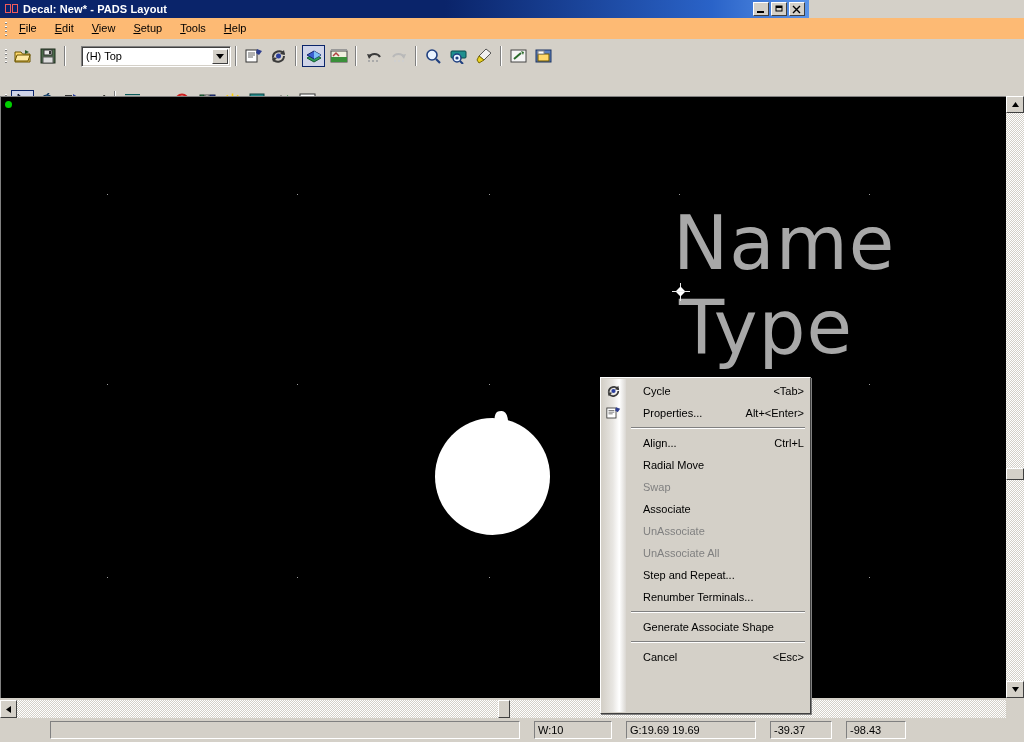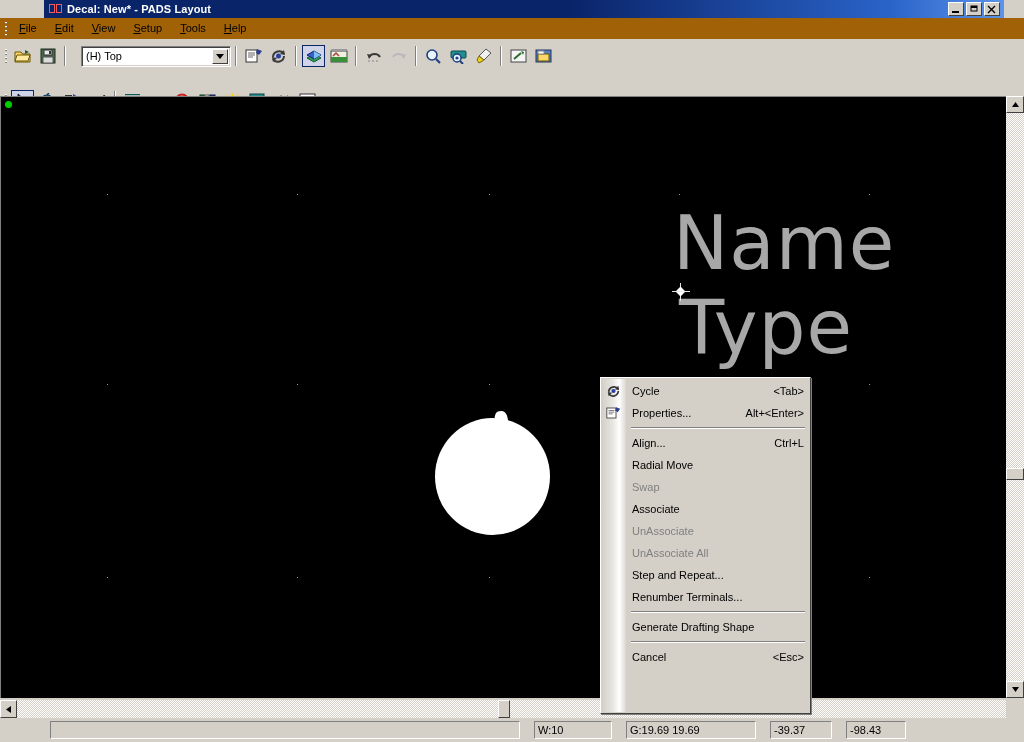--- a/index.html
+++ b/index.html
@@ -9,23 +9,23 @@
     overflow: hidden;
     background: #d4d0c8;
     font-family: "Liberation Sans", sans-serif;
     font-size: 11px;
     -webkit-font-smoothing: none;
   }
   #app { position: relative; width: 1024px; height: 742px; background: #d4d0c8; }
 
   
   .titlebar {
-    position: absolute; left: 0; top: 0; width: 960px; height: 18px;
+    position: absolute; left: 0; top: 0; width: 809px; height: 18px;
     background: linear-gradient(to right, #0a246a 0%, #0a246a 55%, #2a63c8 88%, #5a93e8 100%);
-    display: flex; align-items: center; padding: 0 2px; margin-left: 44px;
+    display: flex; align-items: center; padding: 0 2px;
   }
   .title-icon {
     width: 16px; height: 14px; margin: 0 3px 0 2px;
     position: relative; flex: none;
   }
   .title-icon .g1, .title-icon .g2 {
     position: absolute; border: 1.5px solid #ff3b3b;
   }
   .title-icon .g1 { left: 1px; top: 2px; width: 6px; height: 9px; border-color:#f05a5a; }
   .title-icon .g2 { left: 8px; top: 2px; width: 6px; height: 9px; border-color:#f05a5a; }
@@ -38,21 +38,21 @@
     width: 16px; height: 14px; background: #d4d0c8;
     border-top: 1px solid #ffffff; border-left: 1px solid #ffffff;
     border-right: 1px solid #404040; border-bottom: 1px solid #404040;
     position: relative; cursor: default;
   }
   .tbtn svg { position: absolute; left: 2px; top: 2px; }
 
   
   .menubar {
     position: absolute; left: 0; top: 18px; width: 1024px; height: 22px;
-    background: #a16207; display: flex; align-items: center;
+    background: #fdba74; display: flex; align-items: center;
     border-bottom: 1px solid #d4d0c8;
   }
   .grip { width: 8px; height: 18px; margin-left: 2px; position: relative; }
   .grip:before {
     content: ""; position: absolute; left: 3px; top: 2px; width: 2px; height: 14px;
     background: repeating-linear-gradient(to bottom, #ffffff 0 1px, #808080 1px 2px, transparent 2px 4px);
   }
   .menu-item {
     padding: 3px 9px 4px 9px; color: #000; font-size: 11px; cursor: default;
     white-space: nowrap;
@@ -193,21 +193,21 @@
     box-shadow: 1px 1px 0 #808080;
     overflow: hidden;
   }
   .ctx-gutter {
     position: absolute; left: 1px; top: 1px; width: 24px; bottom: 1px;
     background: linear-gradient(to right, #d4d0c8 0%, #e8e6e2 45%, #ffffff 72%, #d9d6d1 100%);
   }
   .ctx-list { position: relative; padding: 2px 0 0 0; }
   .ctx-item {
     position: relative; height: 22px; display: flex; align-items: center;
-    padding-left: 31px; padding-right: 6px; cursor: default;
+    padding-left: 42px; padding-right: 6px; cursor: default;
     font-size: 11px; color: #000;
   }
   .ctx-item.disabled { color: #808080; }
   .ctx-item.selected {
     background: #b0b0dc;
     border: 1px solid #000080;
     margin: 0 1px; padding-left: 30px; height: 22px;
   }
   .ctx-label { flex: none; }
   .ctx-accel { margin-left: auto; font-size: 11px; }
@@ -610,21 +610,21 @@
         <span class="ctx-label">Step and Repeat...</span>
       </div>
 
       <div class="ctx-item">
         <span class="ctx-label">Renumber Terminals...</span>
       </div>
 
       <div class="ctx-sep"></div>
 
       <div class="ctx-item">
-        <span class="ctx-label">Generate Drafting Shape</span>
+        <span class="ctx-label">Generate Associate Shape</span>
       </div>
 
       <div class="ctx-sep"></div>
 
       <div class="ctx-item">
         <span class="ctx-label">Cancel</span>
         <span class="ctx-accel">&lt;Esc&gt;</span>
       </div>
 
     </div>

